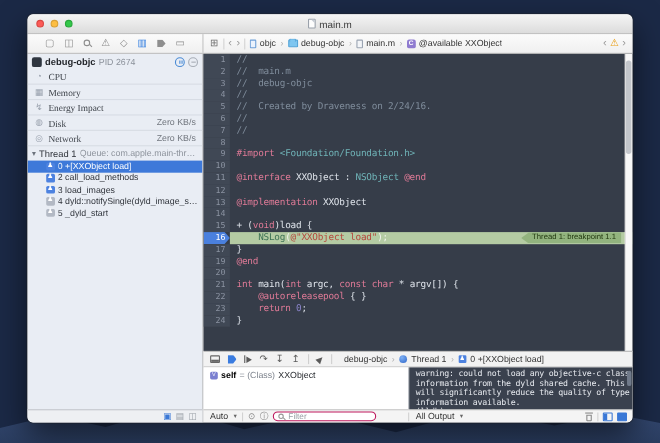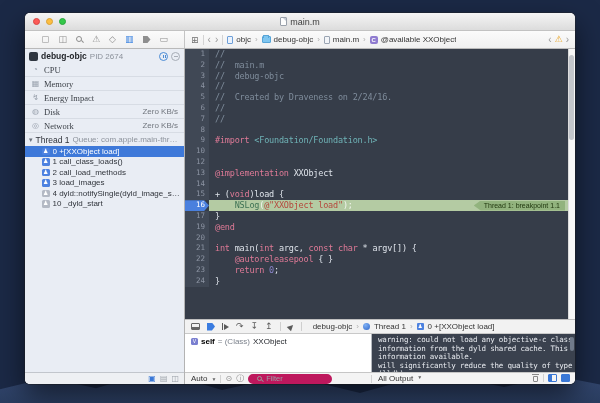--- a/index.html
+++ b/index.html
@@ -147,26 +147,26 @@
   .var-value { color:#26292e; }
   .pane-div { width:1px; background:#b5b9bf; }
   .console { flex:1; background:#3a414e; position:relative; padding:2px 8px 0 6px; overflow:hidden; }
   .console-line { font-family:"DejaVu Sans Mono","Liberation Mono",monospace; font-size:7.5px; line-height:8.6px;
     letter-spacing:-0.2px; color:#e8ebf0; white-space:pre; }
   .con-thumb { position:absolute; right:1px; top:3px; width:4px; height:14px; background:#707a8a; border-radius:2px; }
 
   
   .bottombar { height:12px; flex:0 0 12px; background:#f4f4f4; border-top:1px solid #c6c6c6; display:flex; align-items:center; font-size:8px; }
   .bb-left { width:186px; flex:0 0 186px; display:flex; align-items:center; gap:4px; padding-left:6px; }
-  .bb-right { flex:1; display:flex; gap:4px; padding:0 5px 0 6px; }
+  .bb-right { flex:1; display:flex; align-items:center; gap:4px; padding:0 5px 0 6px; }
   .bb-label { color:#333; }
   .bb-chev { font-size:5px; color:#666; }
   .bb-sep { width:1px; height:8px; background:#d2d2d2; }
   .bb-ic { font-size:8px; color:#8a8a8a; line-height:1; }
-  .filter-field { display:flex; align-items:center; gap:3px; width:84px; height:9px; background:#fff; border:5px solid #be185d; border-radius:5px; padding-left:4px; }
+  .filter-field { display:flex; align-items:center; gap:3px; width:94px; height:9px; background:#fff; border:1px solid #be185d; border-radius:5px; padding-left:4px; }
   .filter-field input { border:none; outline:none; width:60px; font-size:7.5px; color:#444; background:transparent; font-family:"Liberation Sans",sans-serif; }
   .filter-field input::placeholder { color:#9aa0a6; }
   .mini-mag { width:6px; height:6px; position:relative; flex:0 0 6px; }
   .mini-mag::before{ content:""; position:absolute; left:0; top:0; width:3px; height:3px; border:1px solid #999; border-radius:50%; }
   .mini-mag::after{ content:""; position:absolute; left:4px; top:4px; width:2.5px; height:1px; background:#999; transform:rotate(45deg); }
   .trash-ic { width:7px; height:8px; position:relative; margin-left:auto; }
   .trash-ic::before{ content:""; position:absolute; left:0; right:0; top:0; height:1px; background:#8a8a8a; }
   .trash-ic::after{ content:""; position:absolute; left:1px; right:1px; top:2px; bottom:0; border:1px solid #8a8a8a; border-radius:0 0 1px 1px; }
   .panel-ic { width:9px; height:8px; border:1px solid #3a78d6; border-radius:1px; position:relative; }
   .panel-ic.p1::after{ content:""; position:absolute; left:0; top:0; bottom:0; width:3px; background:#3a78d6; }
@@ -280,37 +280,33 @@
             <span class="thread-name">Thread 1</span>
             <span class="thread-queue">Queue: com.apple.main-thread (serial)</span>
           </div>
           <div id="frame-rows">
               <div class="frame-row selected">
                 <span class="frame-ic user">♟</span>
                 <span class="frame-label">0 +[XXObject load]</span>
               </div>
               <div class="frame-row">
                 <span class="frame-ic user">♟</span>
-                <span class="frame-label">1 call_class_loads()</span>
-              </div>
-              <div class="frame-row">
-                <span class="frame-ic user">♟</span>
                 <span class="frame-label">2 call_load_methods</span>
               </div>
               <div class="frame-row">
                 <span class="frame-ic user">♟</span>
                 <span class="frame-label">3 load_images</span>
               </div>
               <div class="frame-row">
                 <span class="frame-ic system">♟</span>
                 <span class="frame-label">4 dyld::notifySingle(dyld_image_states, ImageLoader…</span>
               </div>
               <div class="frame-row">
                 <span class="frame-ic system">♟</span>
-                <span class="frame-label">10 _dyld_start</span>
+                <span class="frame-label">5 _dyld_start</span>
               </div>
             </div>
         </div>
         <div class="side-bottom" id="side-bottom-icons">
             <span class="sb-ic active">▣</span>
             <span class="sb-ic">▤</span>
             <span class="sb-ic">◫</span>
           </div>
       </div>
 
@@ -350,20 +346,24 @@
                 <span class="ln">8</span>
                 <span class="code"></span>
               </div>
               <div class="code-line">
                 <span class="ln">9</span>
                 <span class="code"><span class="tk-kw">#import </span><span class="tk-type">&lt;Foundation/Foundation.h&gt;</span></span>
               </div>
               <div class="code-line">
                 <span class="ln">10</span>
                 <span class="code"></span>
+              </div>
+              <div class="code-line">
+                <span class="ln">11</span>
+                <span class="code"><span class="tk-kw">@interface</span><span class="tk-plain"> XXObject : </span><span class="tk-type">NSObject</span><span class="tk-kw"> @end</span></span>
               </div>
               <div class="code-line">
                 <span class="ln">12</span>
                 <span class="code"></span>
               </div>
               <div class="code-line">
                 <span class="ln">13</span>
                 <span class="code"><span class="tk-kw">@implementation</span><span class="tk-plain"> XXObject</span></span>
               </div>
               <div class="code-line">
@@ -447,22 +447,22 @@
                   <span class="var-type">= (Class)</span>
                   <span class="var-value">XXObject</span>
                 </div>
               </div>
           </div>
           <div class="pane-div"></div>
           <div class="console">
             <div id="console-lines">
                 <div class="console-line">warning: could not load any objective-c class</div>
                 <div class="console-line">information from the dyld shared cache. This</div>
+                <div class="console-line">will significantly reduce the quality of type</div>
                 <div class="console-line">information available.</div>
-                <div class="console-line">will significantly reduce the quality of type</div>
                 <div class="console-line">(lldb)</div>
               </div>
             <div class="con-thumb"></div>
           </div>
         </div>
 
         <div class="bottombar">
           <div class="bb-left">
             <span class="bb-label">Auto</span>
             <span class="bb-chev">▼</span>

